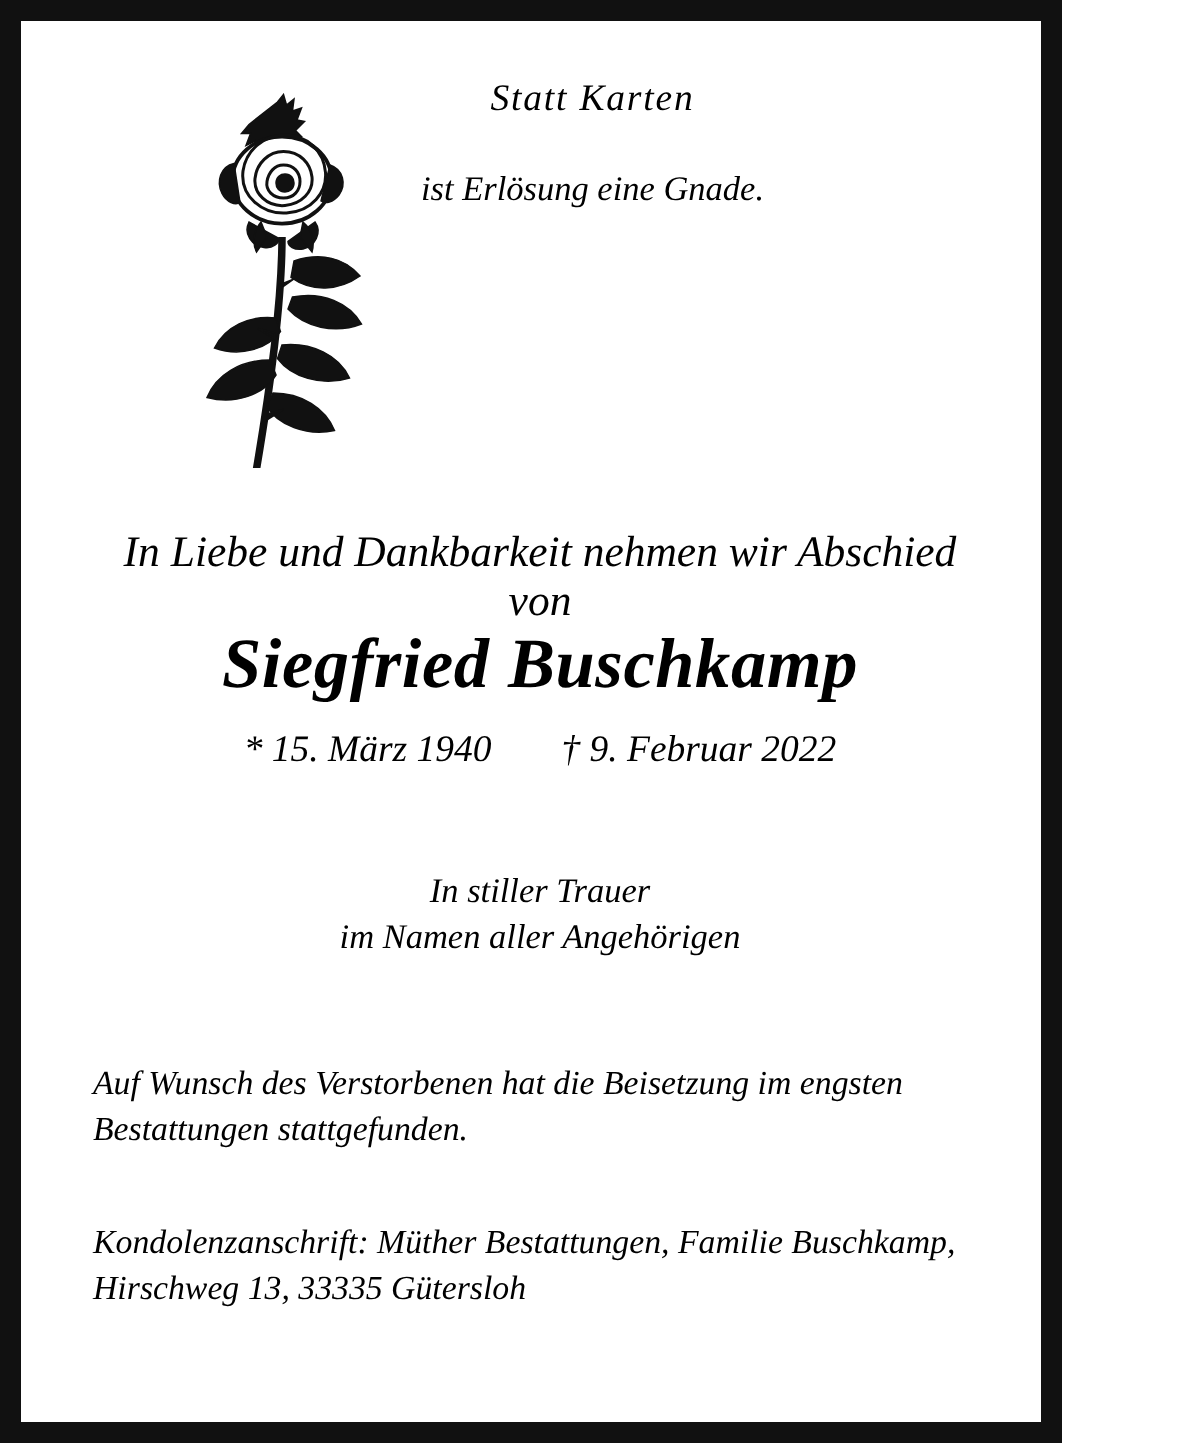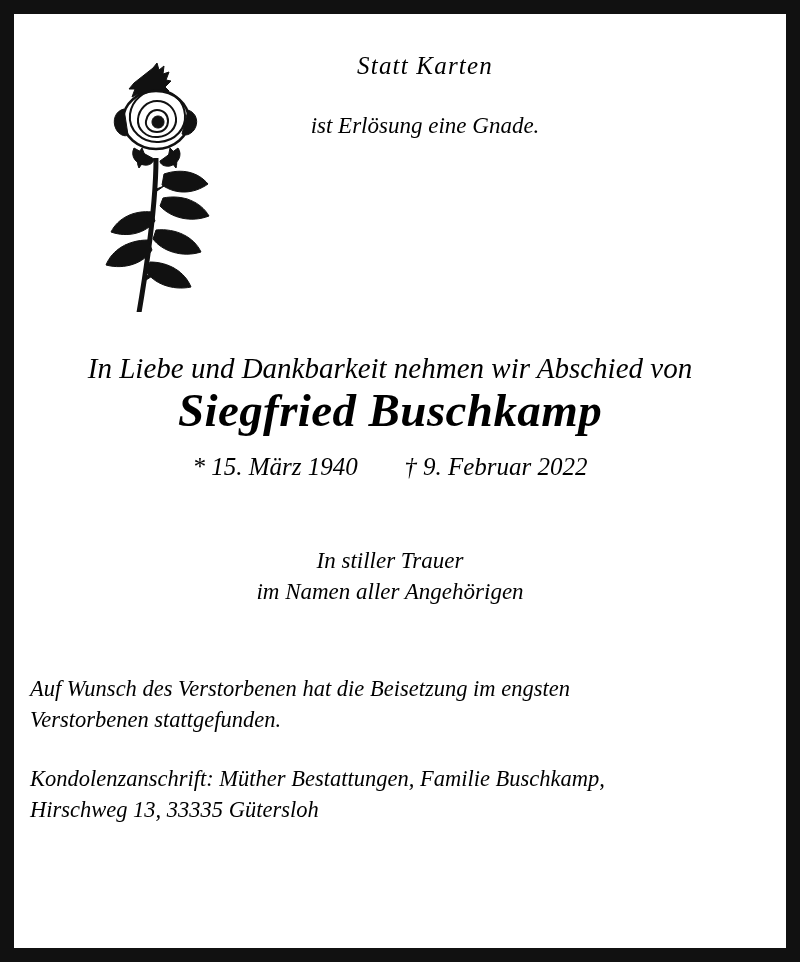--- a/index.html
+++ b/index.html
@@ -8,26 +8,26 @@
     background: #ffffff;
   }
   body {
     width: 800px;
     height: 962px;
     font-family: "Liberation Serif", serif;
     color: #000000;
   }
   .obituary {
     box-sizing: border-box;
-    width: 800px;
+    width: 708px;
     height: 962px;
     border: 14px solid #111111;
     background: #ffffff;
     position: relative;
-    padding: 26px 36px 20px 16px;
+    padding: 26px 36px 20px 48px;
   }
   .top-section {
     position: relative;
     min-height: 262px;
   }
   .rose {
     position: absolute;
     left: 60px;
     top: 10px;
     width: 130px;
@@ -102,21 +102,21 @@
     font-size: 22.5px;
     font-style: italic;
     line-height: 1.38;
     margin-top: 66px;
   }
   .note div { white-space: nowrap; }
   .condolence {
     font-size: 22.5px;
     font-style: italic;
     line-height: 1.38;
-    margin-top: 28px;
+    margin-top: 44px;
   }
   .condolence div { white-space: nowrap; }
 </style>
 </head>
 <body>
 
 <div class="obituary">
 
   <div class="top-section">
 
@@ -179,21 +179,21 @@
   </div>
 
   <div class="mourning">
     <div>In stiller Trauer</div>
     <div>im Namen aller Angehörigen</div>
   </div>
 
 
   <div class="note">
     <div>Auf Wunsch des Verstorbenen hat die Beisetzung im engsten</div>
-    <div>Verstorbenen stattgefunden.</div>
+    <div>Bestattungen stattgefunden.</div>
   </div>
 
   <div class="condolence">
     <div>Kondolenzanschrift: Müther Bestattungen, Familie Buschkamp,</div>
     <div>Hirschweg 13, 33335 Gütersloh</div>
   </div>
 
 </div>
 
 </body></html>

